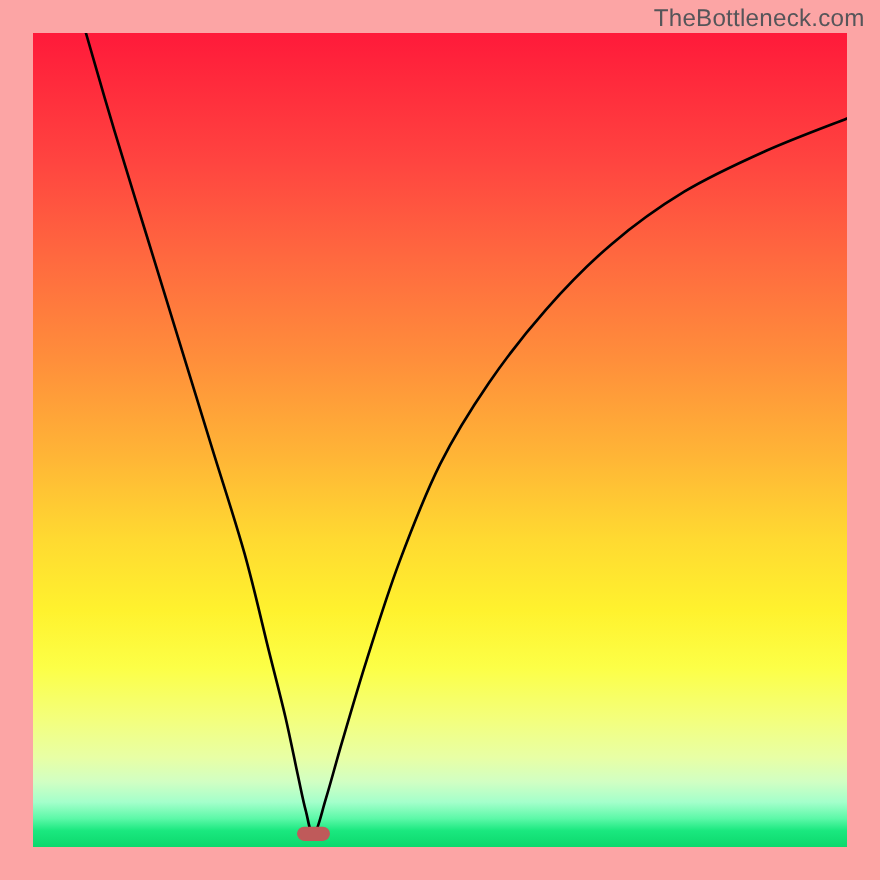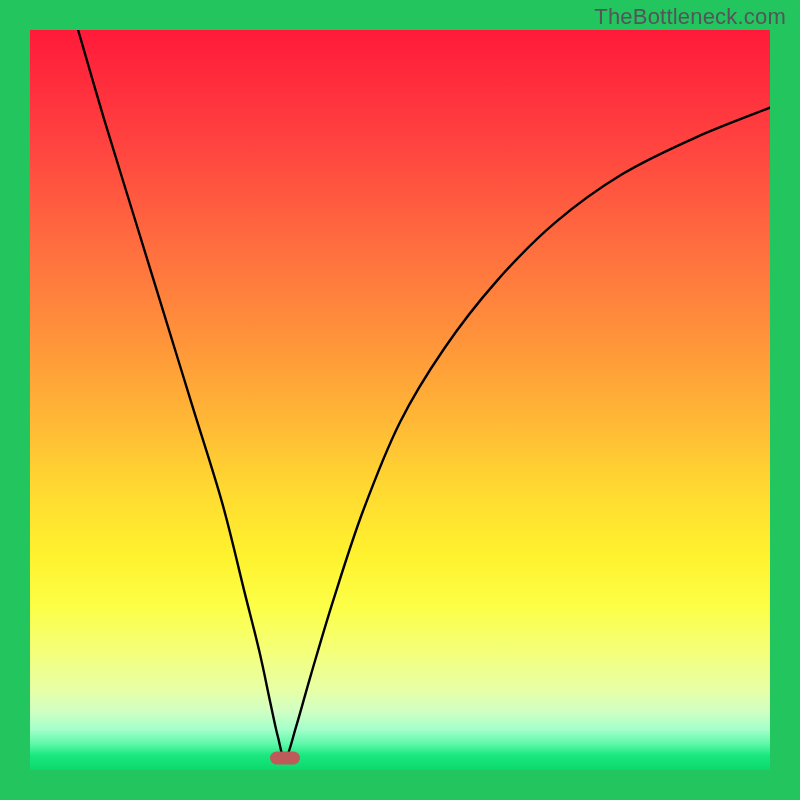--- a/index.html
+++ b/index.html
@@ -8,21 +8,21 @@
     width: 800px;
     height: 800px;
     background: #000;
     overflow: hidden;
     font-family: Arial, Helvetica, sans-serif;
   }
   .frame {
     position: relative;
     width: 800px;
     height: 800px;
-    background: #22c55e;
+    background: #fca5a5;
   }
   .watermark {
     position: absolute;
     top: 4px;
     right: 14px;
     color: #555559;
     font-size: 22px;
     font-weight: 500;
     letter-spacing: 0.2px;
     z-index: 20;

